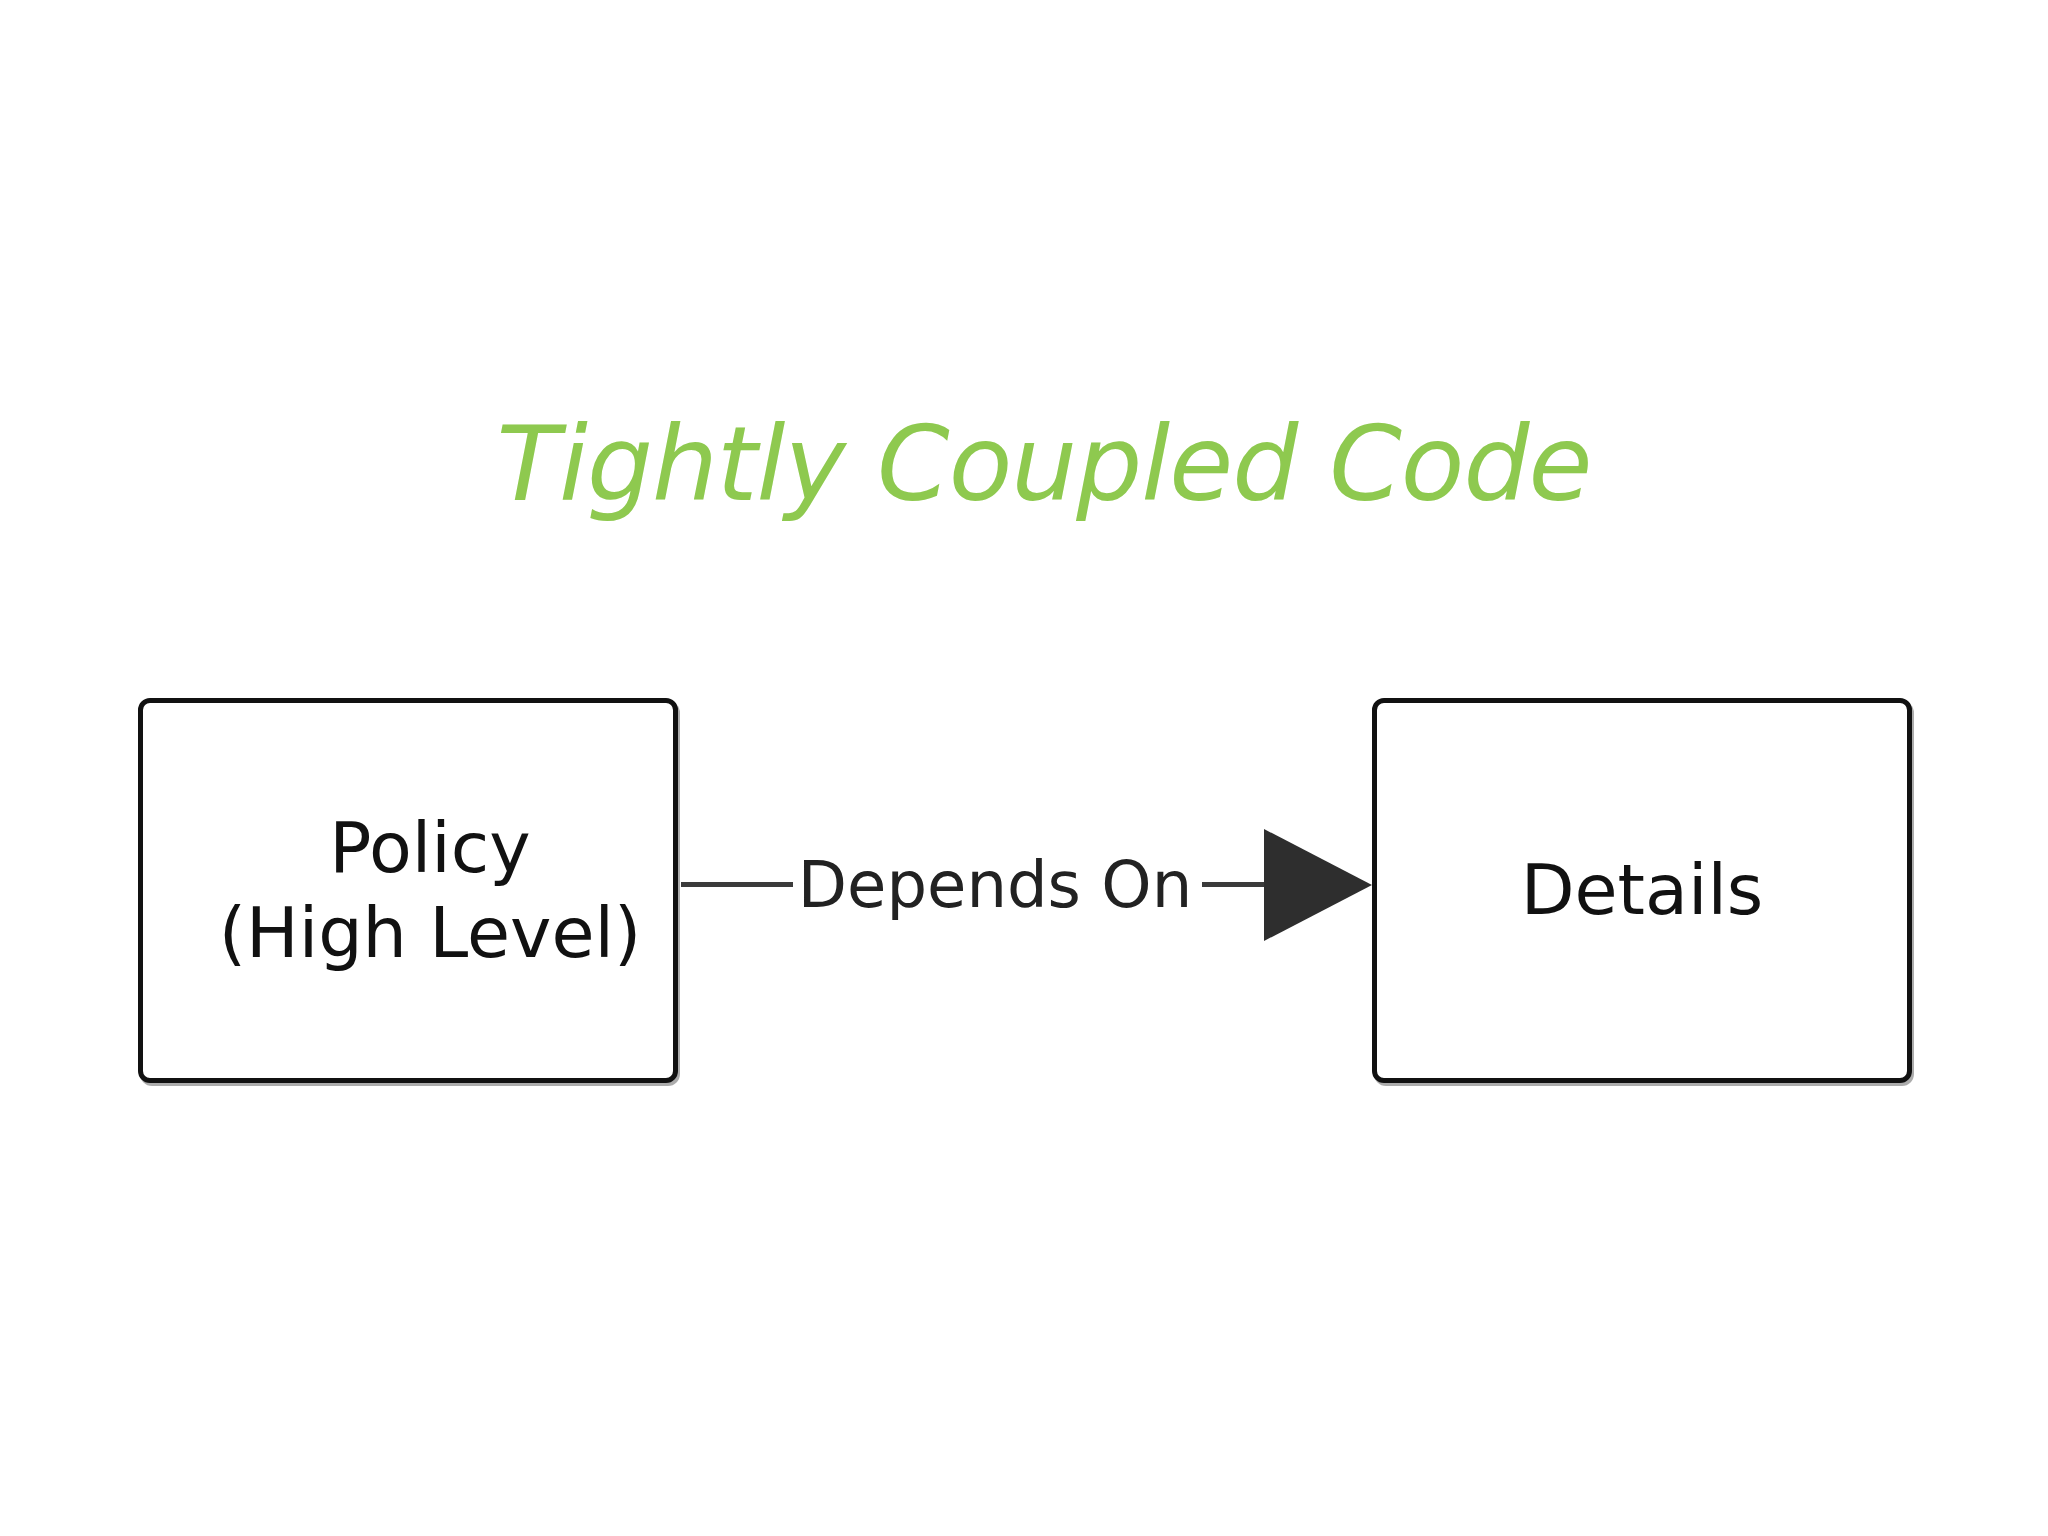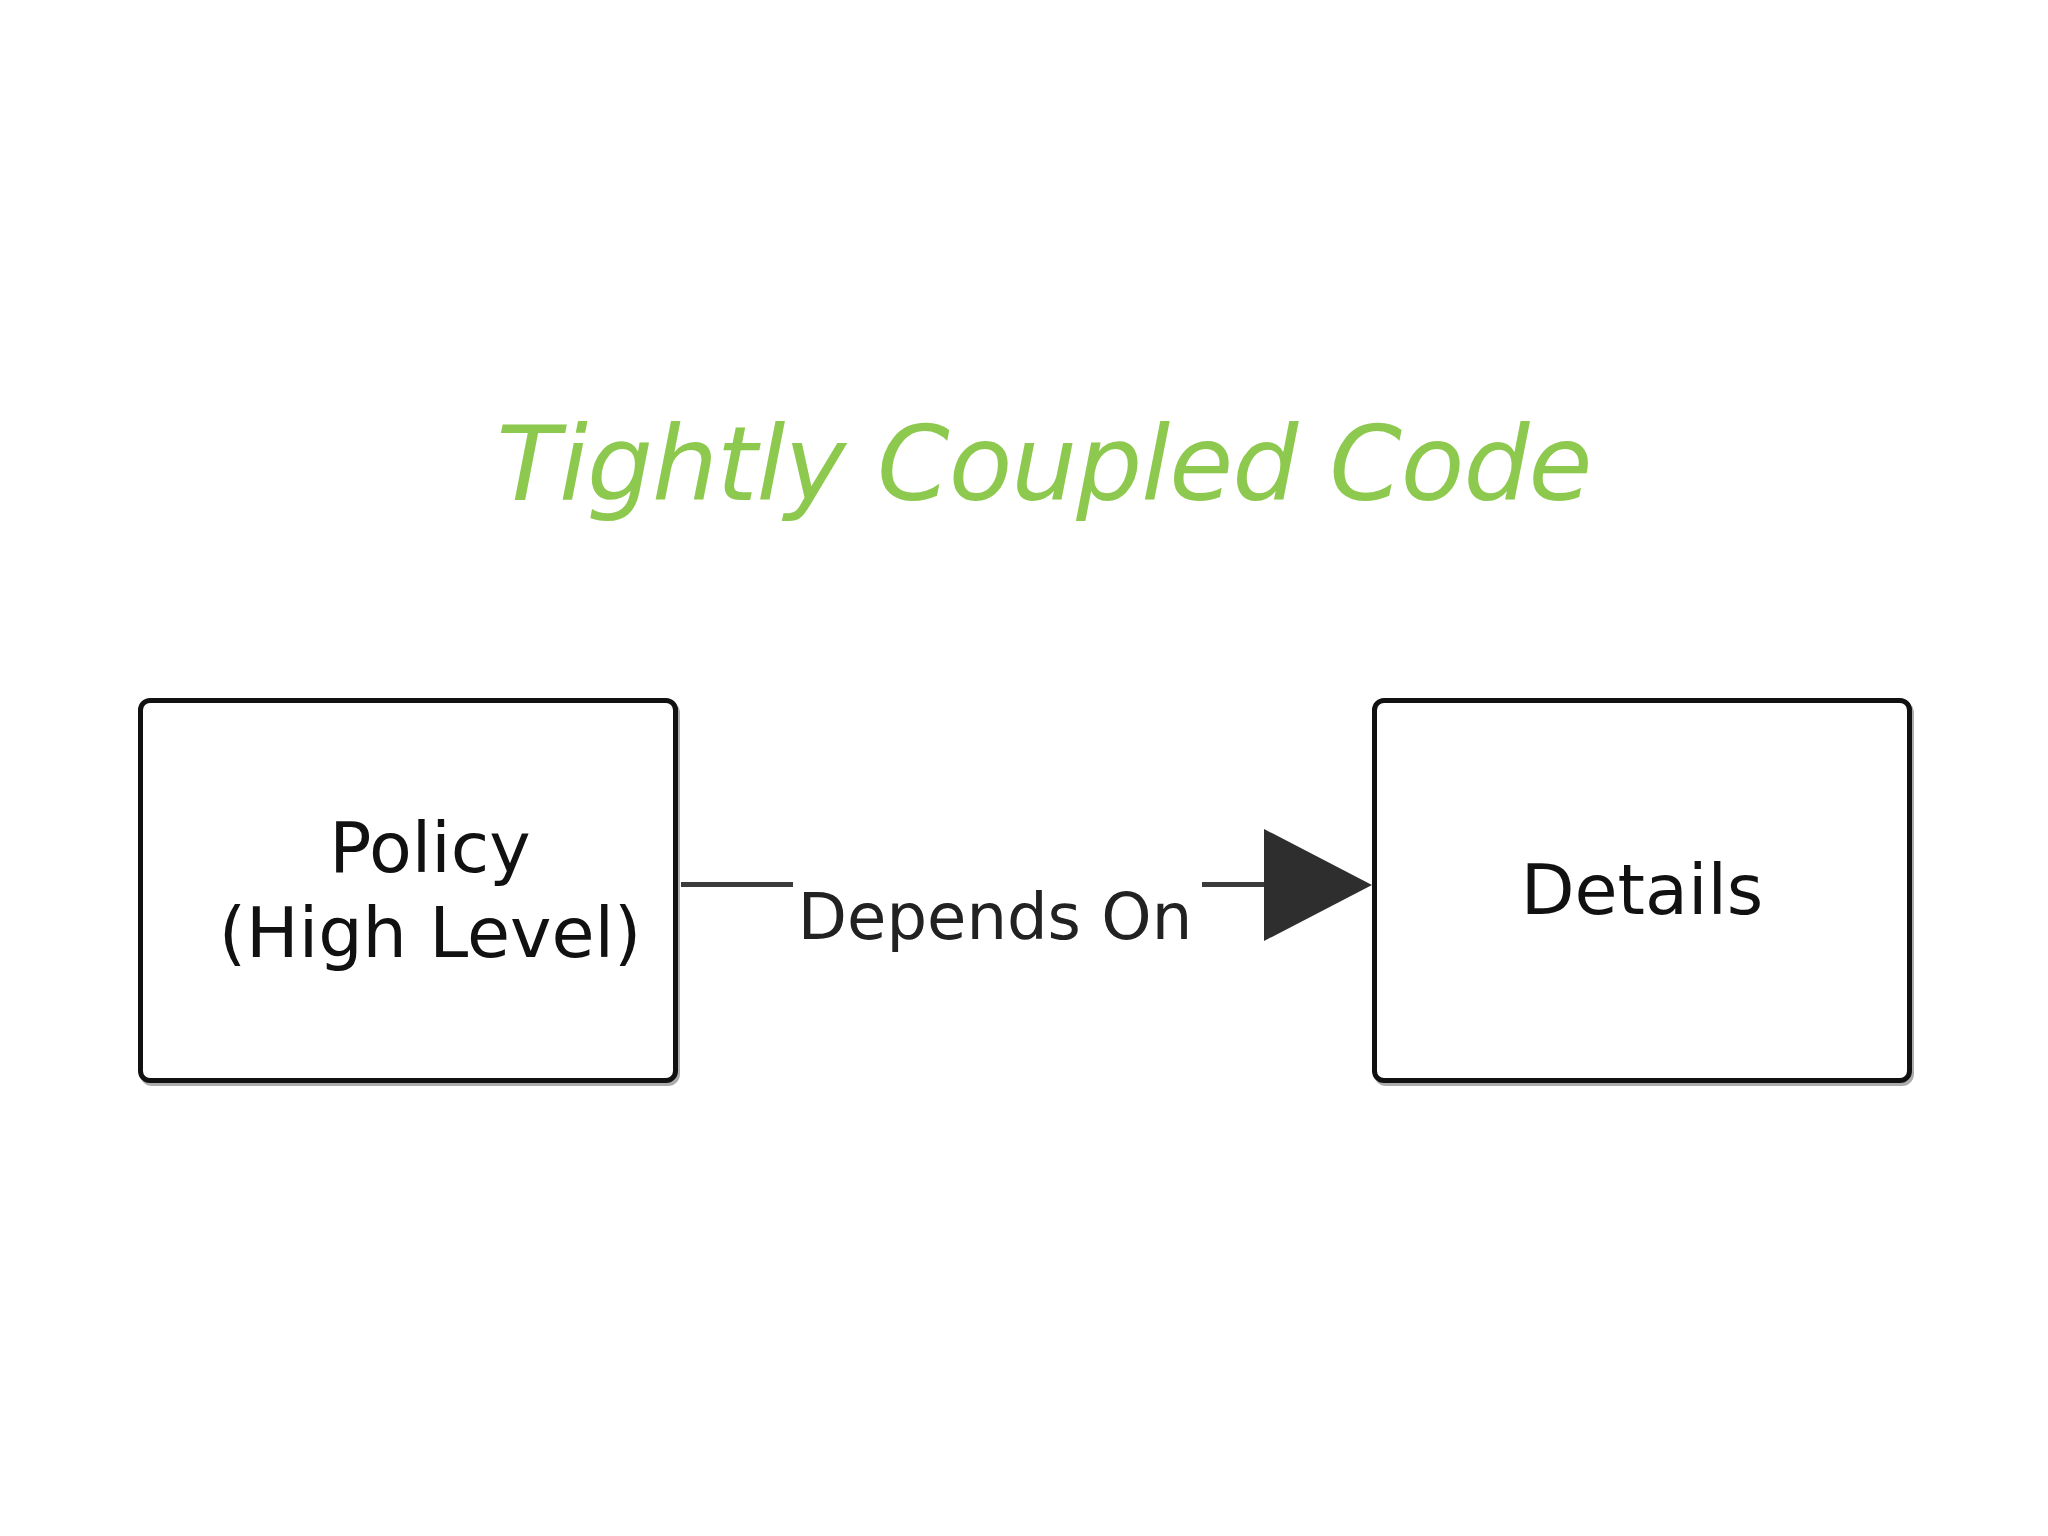--- a/index.html
+++ b/index.html
@@ -68,21 +68,20 @@
     left: 780px;
     top: 845px;
     width: 430px;
     height: 80px;
     display: flex;
     align-items: center;
     justify-content: center;
     font-size: 64px;
     color: #222222;
     white-space: nowrap;
-    margin-top: 32px;
   }
   .arrowhead {
     position: absolute;
     left: 1264px;
     top: 829px;
     width: 0;
     height: 0;
     border-top: 56px solid transparent;
     border-bottom: 56px solid transparent;
     border-left: 108px solid var(--arrowhead, #2e2e2e);

